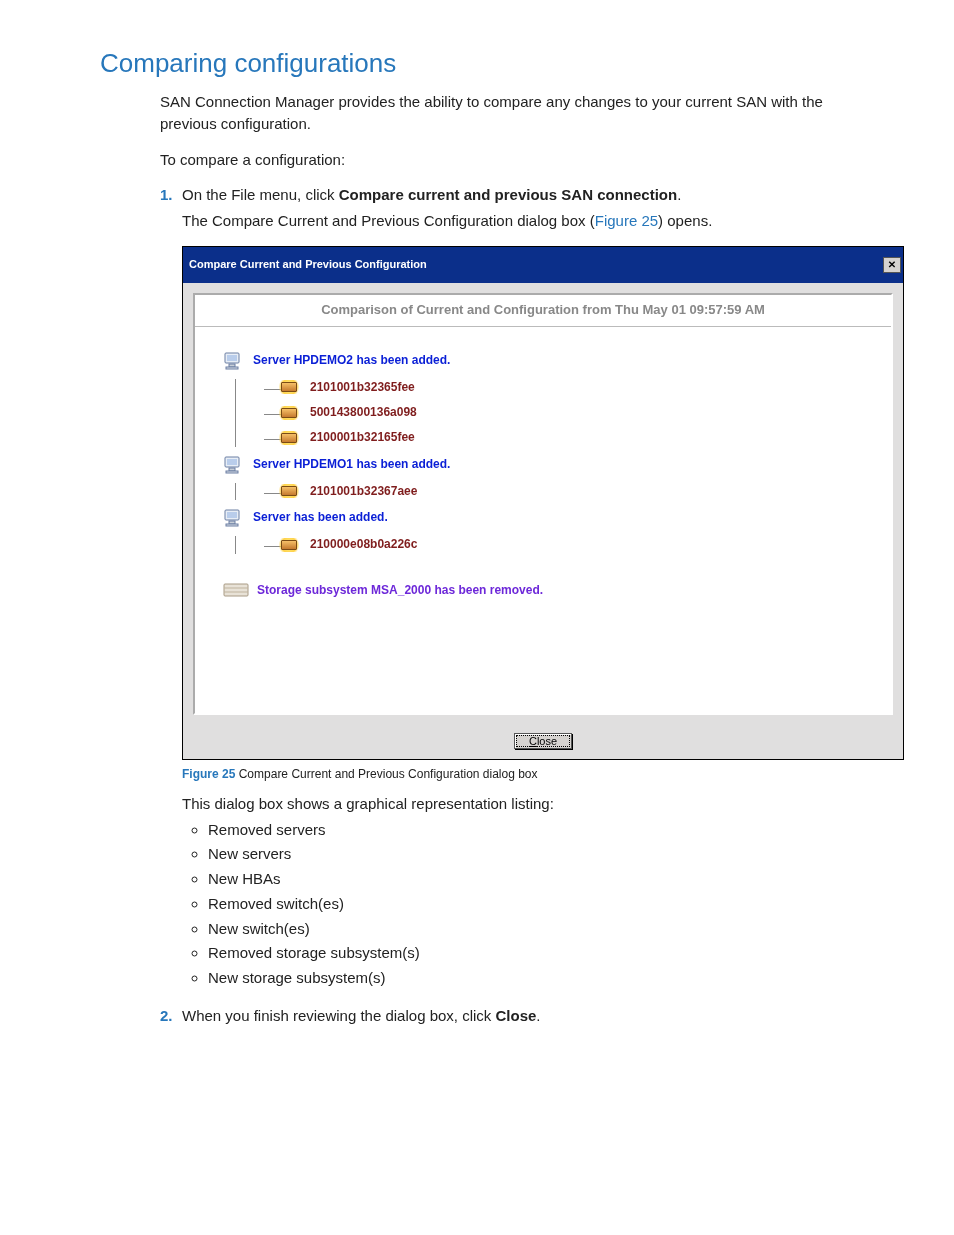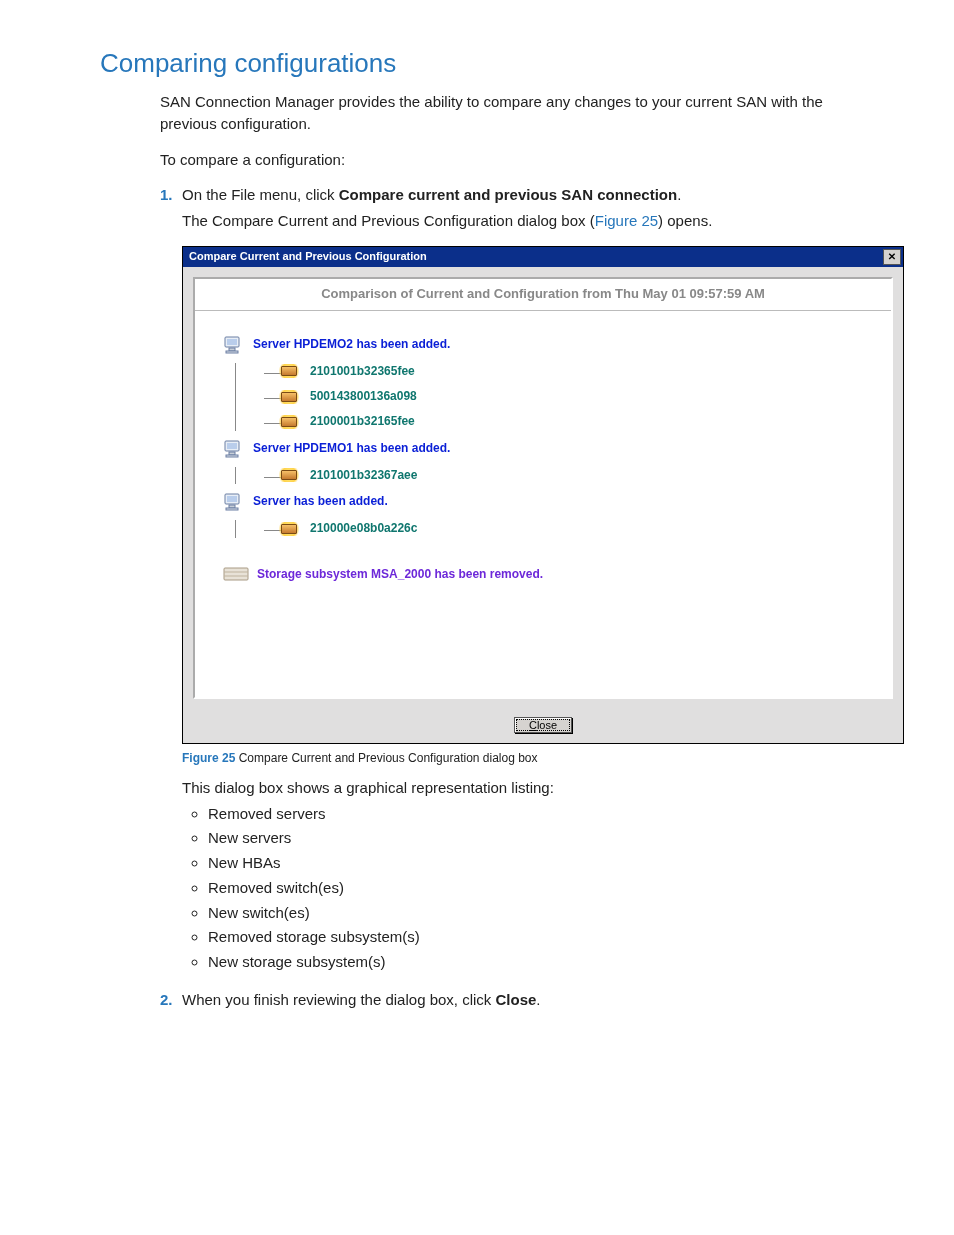--- a/index.html
+++ b/index.html
@@ -53,21 +53,21 @@
     border: 1px solid #000;
     background: #e0dfdf;
     font-family: "Tahoma", "Segoe UI", sans-serif;
   }
   .dialog-titlebar {
     background: #0b2f8a;
     color: #fff;
     display: flex;
     align-items: center;
     justify-content: space-between;
-    height: 20px;
+    height: 36px;
     padding: 0 2px 0 6px;
     font-size: 11px;
     font-weight: 700;
   }
   .close-x {
     width: 16px; height: 14px;
     background: #d6d3d0;
     border: 1px solid #555;
     display: flex; align-items: center; justify-content: center;
     font-size: 10px; font-weight: 700; color: #000;
@@ -114,21 +114,21 @@
     width: 18px;
     border-top: 1px solid #888;
   }
   .child-group {
     margin-left: 12px;
     padding-left: 14px;
     border-left: 1px solid #888;
   }
   .txt-blue { color: #0a1fd6; }
   .txt-red  { color: #6d28d9; }
-  .txt-item { color: #0f766e; text-align: right; }
+  .txt-item { color: #7f1d1d; text-align: right; }
 
   .icon-server {
     width: 22px; height: 20px; margin-right: 8px;
     display: inline-block; position: relative;
   }
   .icon-server svg { width: 22px; height: 20px; }
 
   .icon-card {
     width: 22px; height: 14px; margin-right: 10px;
     background: radial-gradient(circle at 50% 50%, #fff89a 0%, #ffd24a 60%, rgba(255,210,74,0) 80%);

